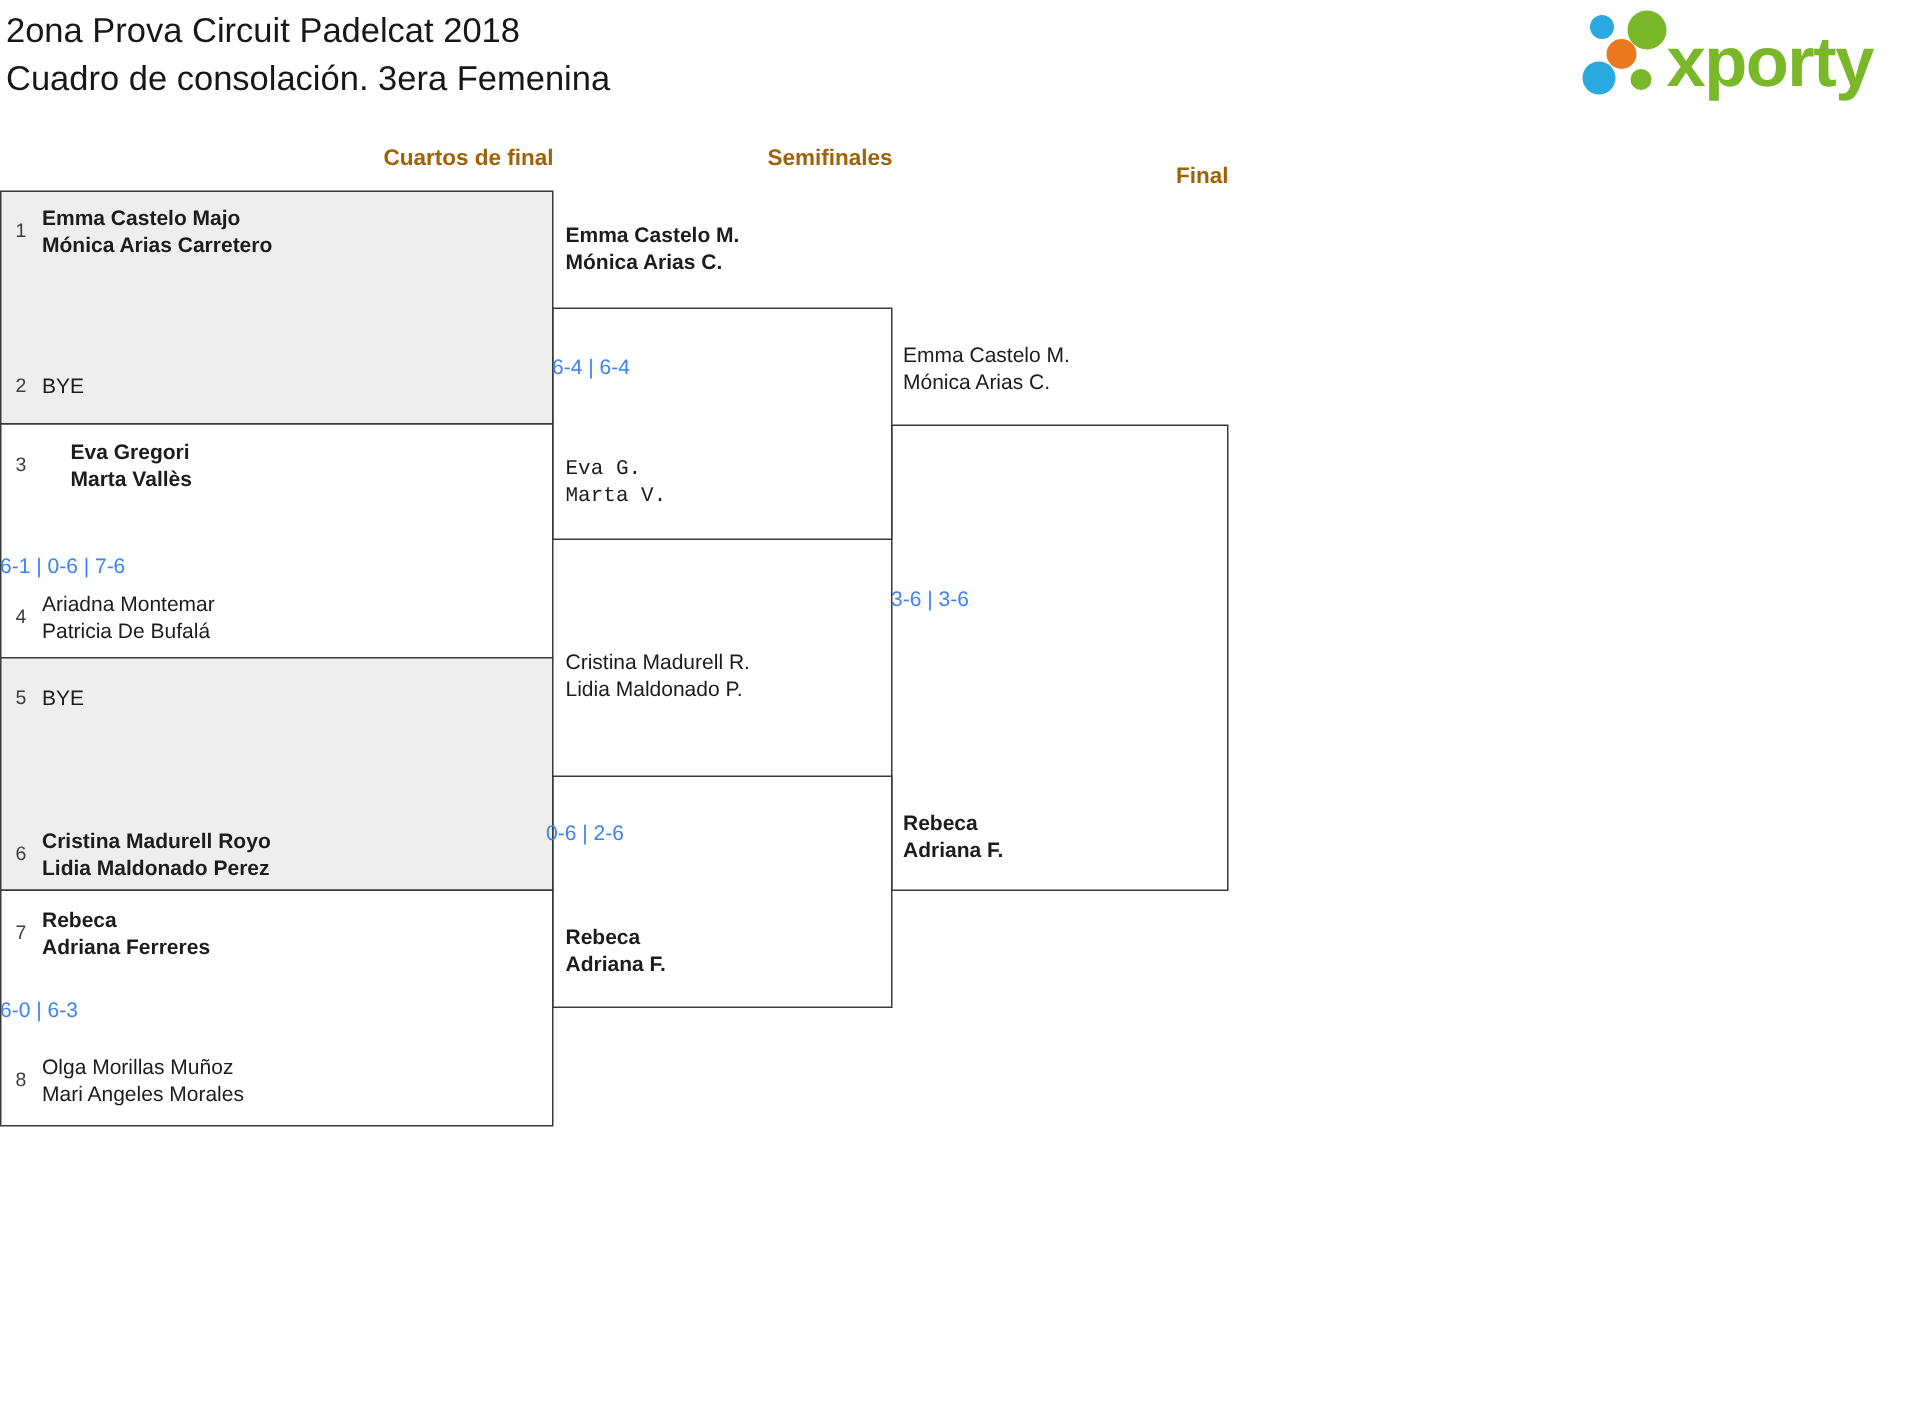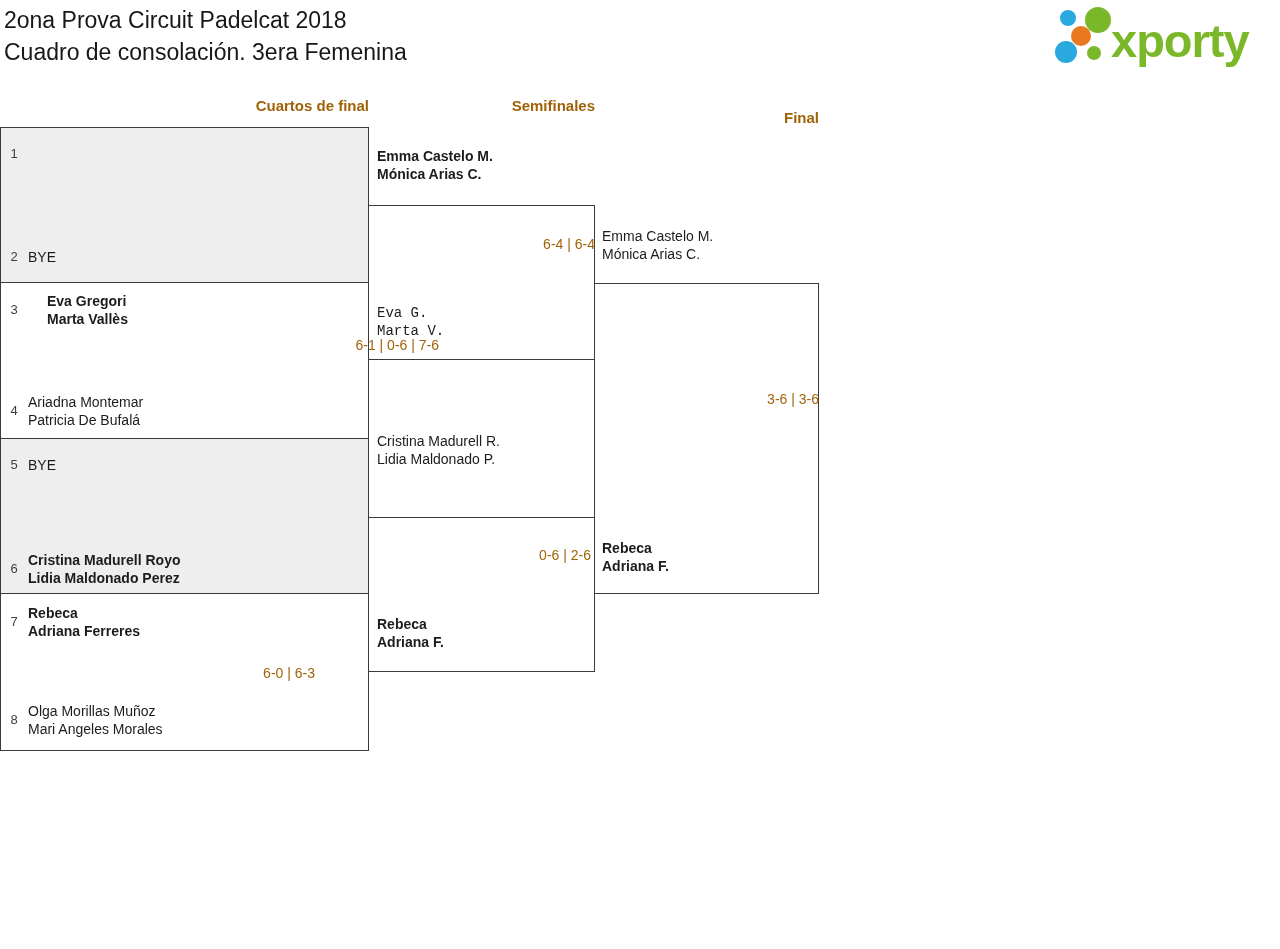--- a/index.html
+++ b/index.html
@@ -16,21 +16,21 @@
   .round-header { position:absolute; top:96px; font-size:15px; font-weight:700;
                   color:#a16207; text-align:right; line-height:20px; }
 
   .box { position:absolute; box-sizing:border-box; border:1px solid #3a3a3a; background:transparent; }
   .box.gray { background:#eeeeee; }
 
   .seed { position:absolute; left:6px; width:16px; text-align:center; font-size:13px;
           line-height:18px; color:#3f3f3f; }
   .team { position:absolute; left:28px; font-size:14px; line-height:18px; color:#1c1c1c; }
   .team.bold { font-weight:700; }
-  .score { position:absolute; font-size:14px; line-height:18px; color:#a16207; text-align:right; }
+  .score { position:absolute; font-size:14px; line-height:18px; color:#3b82f6; text-align:left; }
 </style>
 </head>
 <body>
 
 <div class="page">
 
   <div class="title-block">
     <div>2ona Prova Circuit Padelcat 2018</div>
     <div>Cuadro de consolación. 3era Femenina</div>
   </div>
@@ -50,32 +50,36 @@
 
   <div class="box gray" style="left:0; top:127px; width:369px; height:156px;"></div>
   <div class="box" style="left:0; top:282px; width:369px; height:157px;"></div>
   <div class="box gray" style="left:0; top:438px; width:369px; height:156px;"></div>
   <div class="box" style="left:0; top:593px; width:369px; height:158px;"></div>
   <div class="box" style="left:368px; top:205px; width:227px; height:155px;"></div>
   <div class="box" style="left:368px; top:517px; width:227px; height:155px;"></div>
   <div class="box" style="left:594px; top:283px; width:225px; height:311px;"></div>
 
   <div class="seed" style="top:145px;">1</div>
+  <div class="team bold" style="top:136px;">
+    <div>Emma Castelo Majo</div>
+    <div>Mónica Arias Carretero</div>
+  </div>
   <div class="seed" style="top:248px;">2</div>
   <div class="team" style="top:248px;">
     <div>BYE</div>
     <div></div>
   </div>
 
   <div class="seed" style="top:301px;">3</div>
   <div class="team bold" style="top:292px;margin-left:19px;">
     <div>Eva Gregori</div>
     <div>Marta Vallès</div>
   </div>
-  <div class="score" style="left:0; top:336px; width:439px;">6-1 | 0-6 | 7-6</div>
+  <div class="score" style="left:0; top:368px; width:439px;">6-1 | 0-6 | 7-6</div>
   <div class="seed" style="top:402px;">4</div>
   <div class="team" style="top:393px;">
     <div>Ariadna Montemar</div>
     <div>Patricia De Bufalá</div>
   </div>
 
   <div class="seed" style="top:456px;">5</div>
   <div class="team" style="top:456px;">
     <div>BYE</div>
     <div></div>

